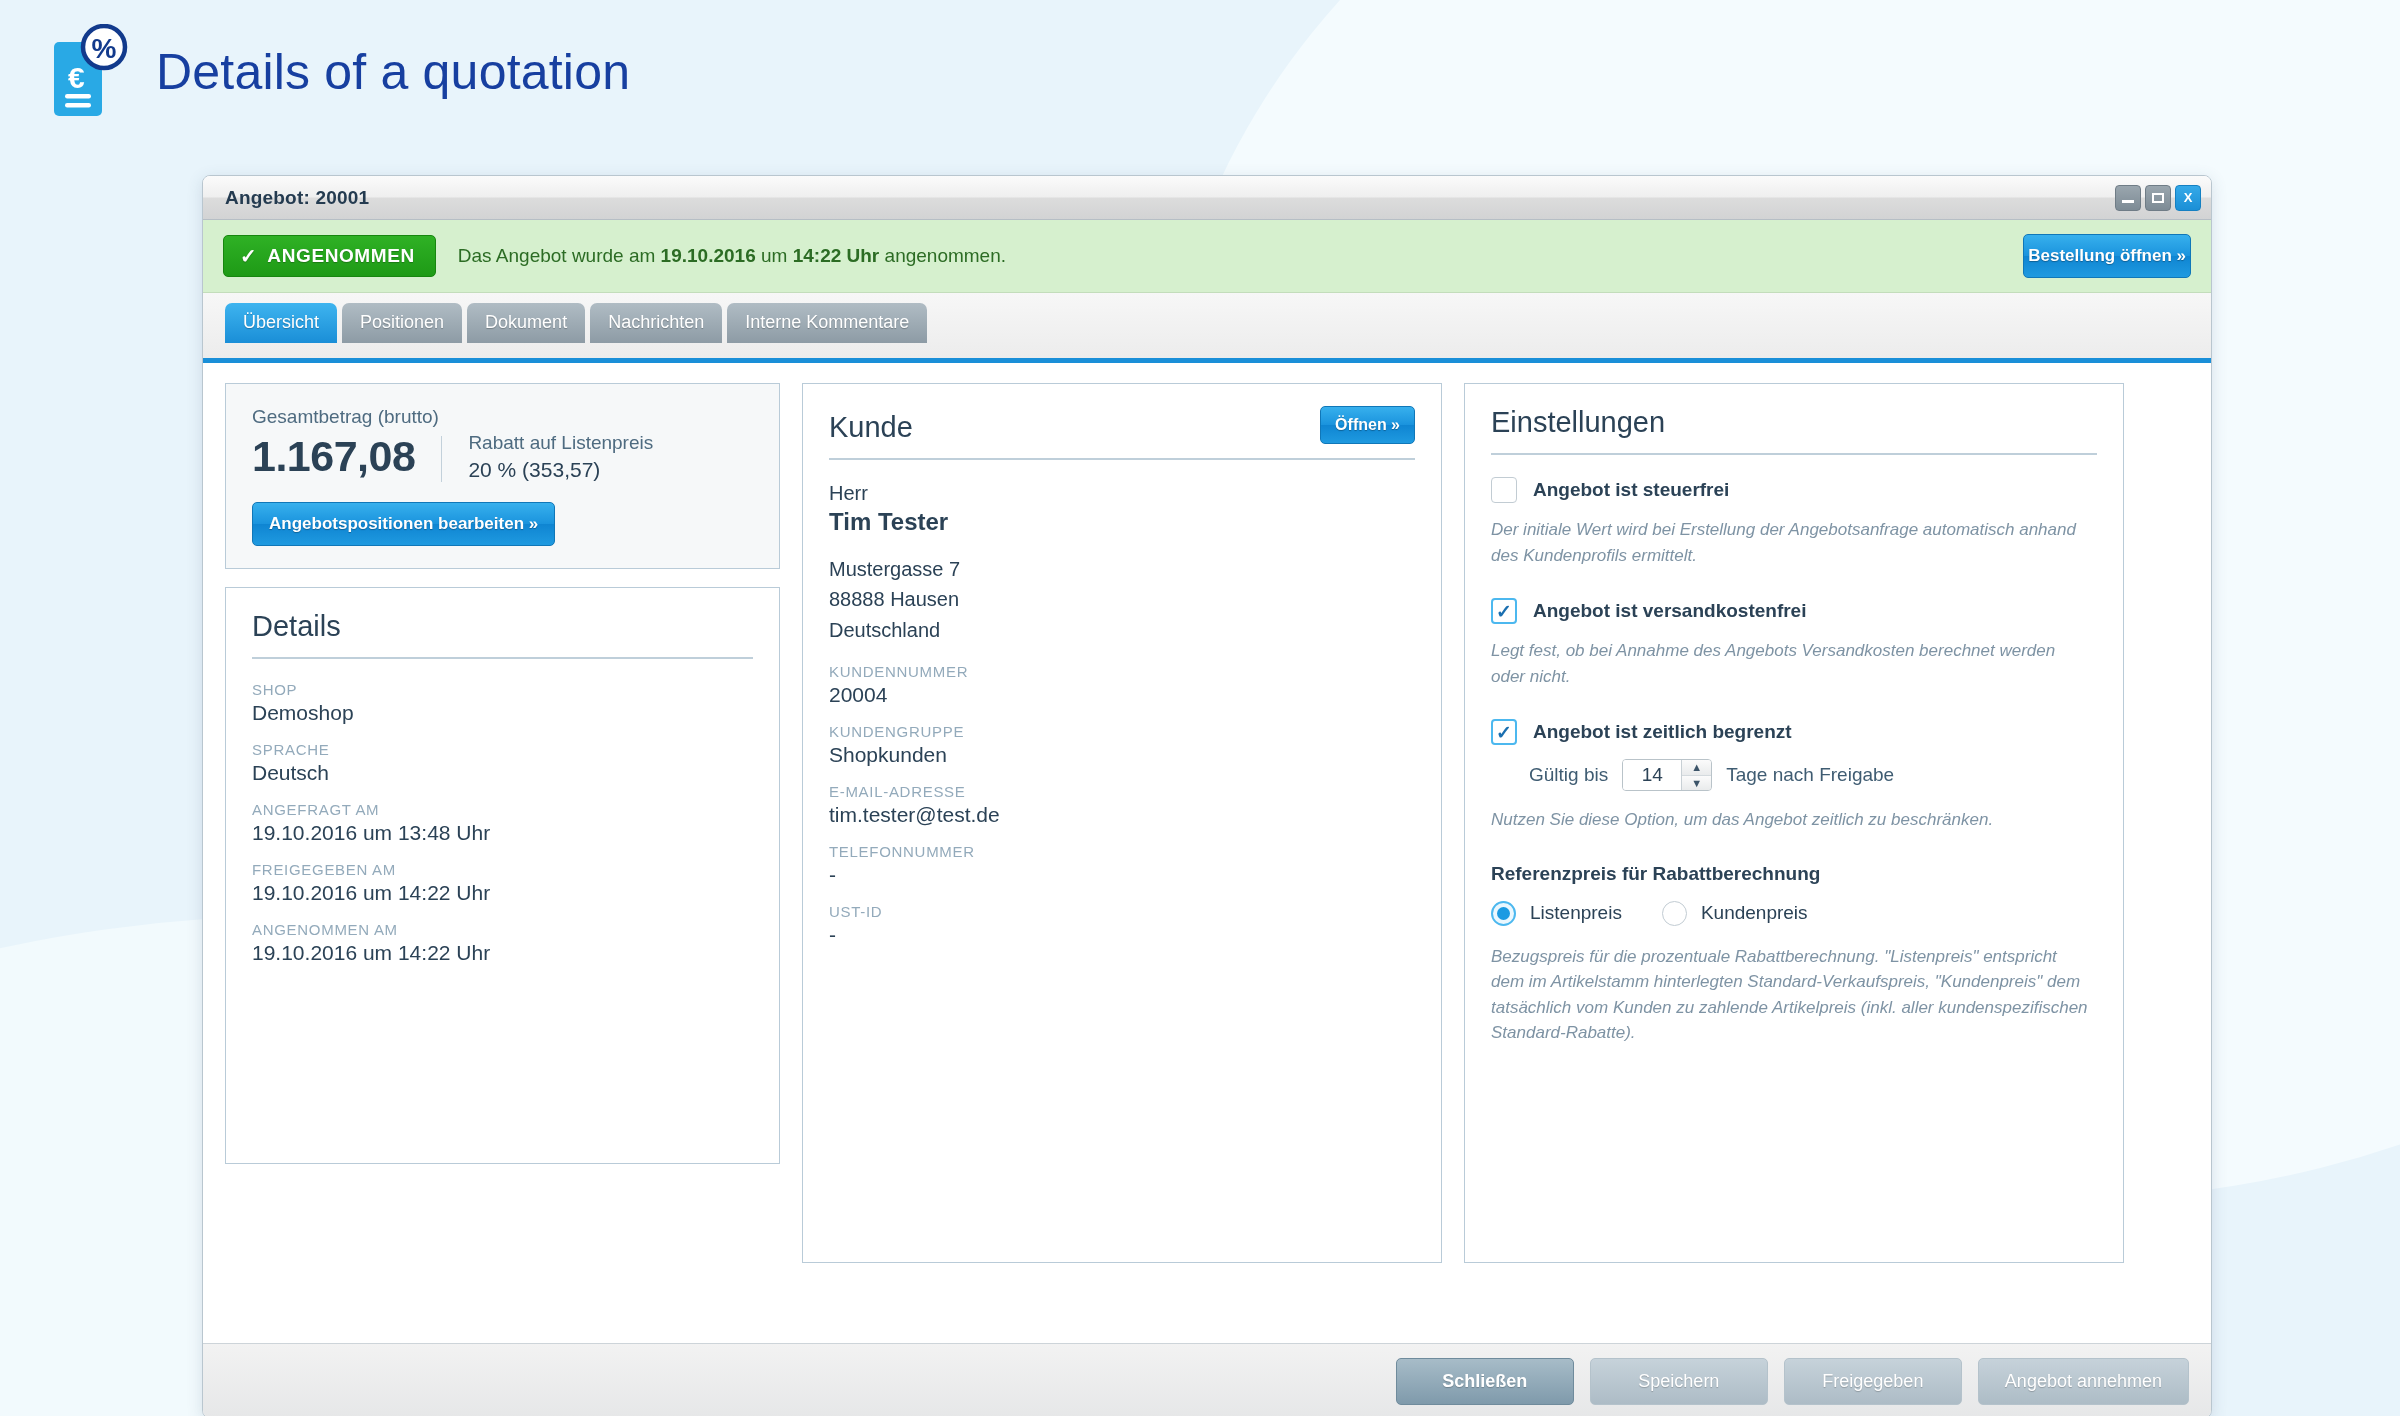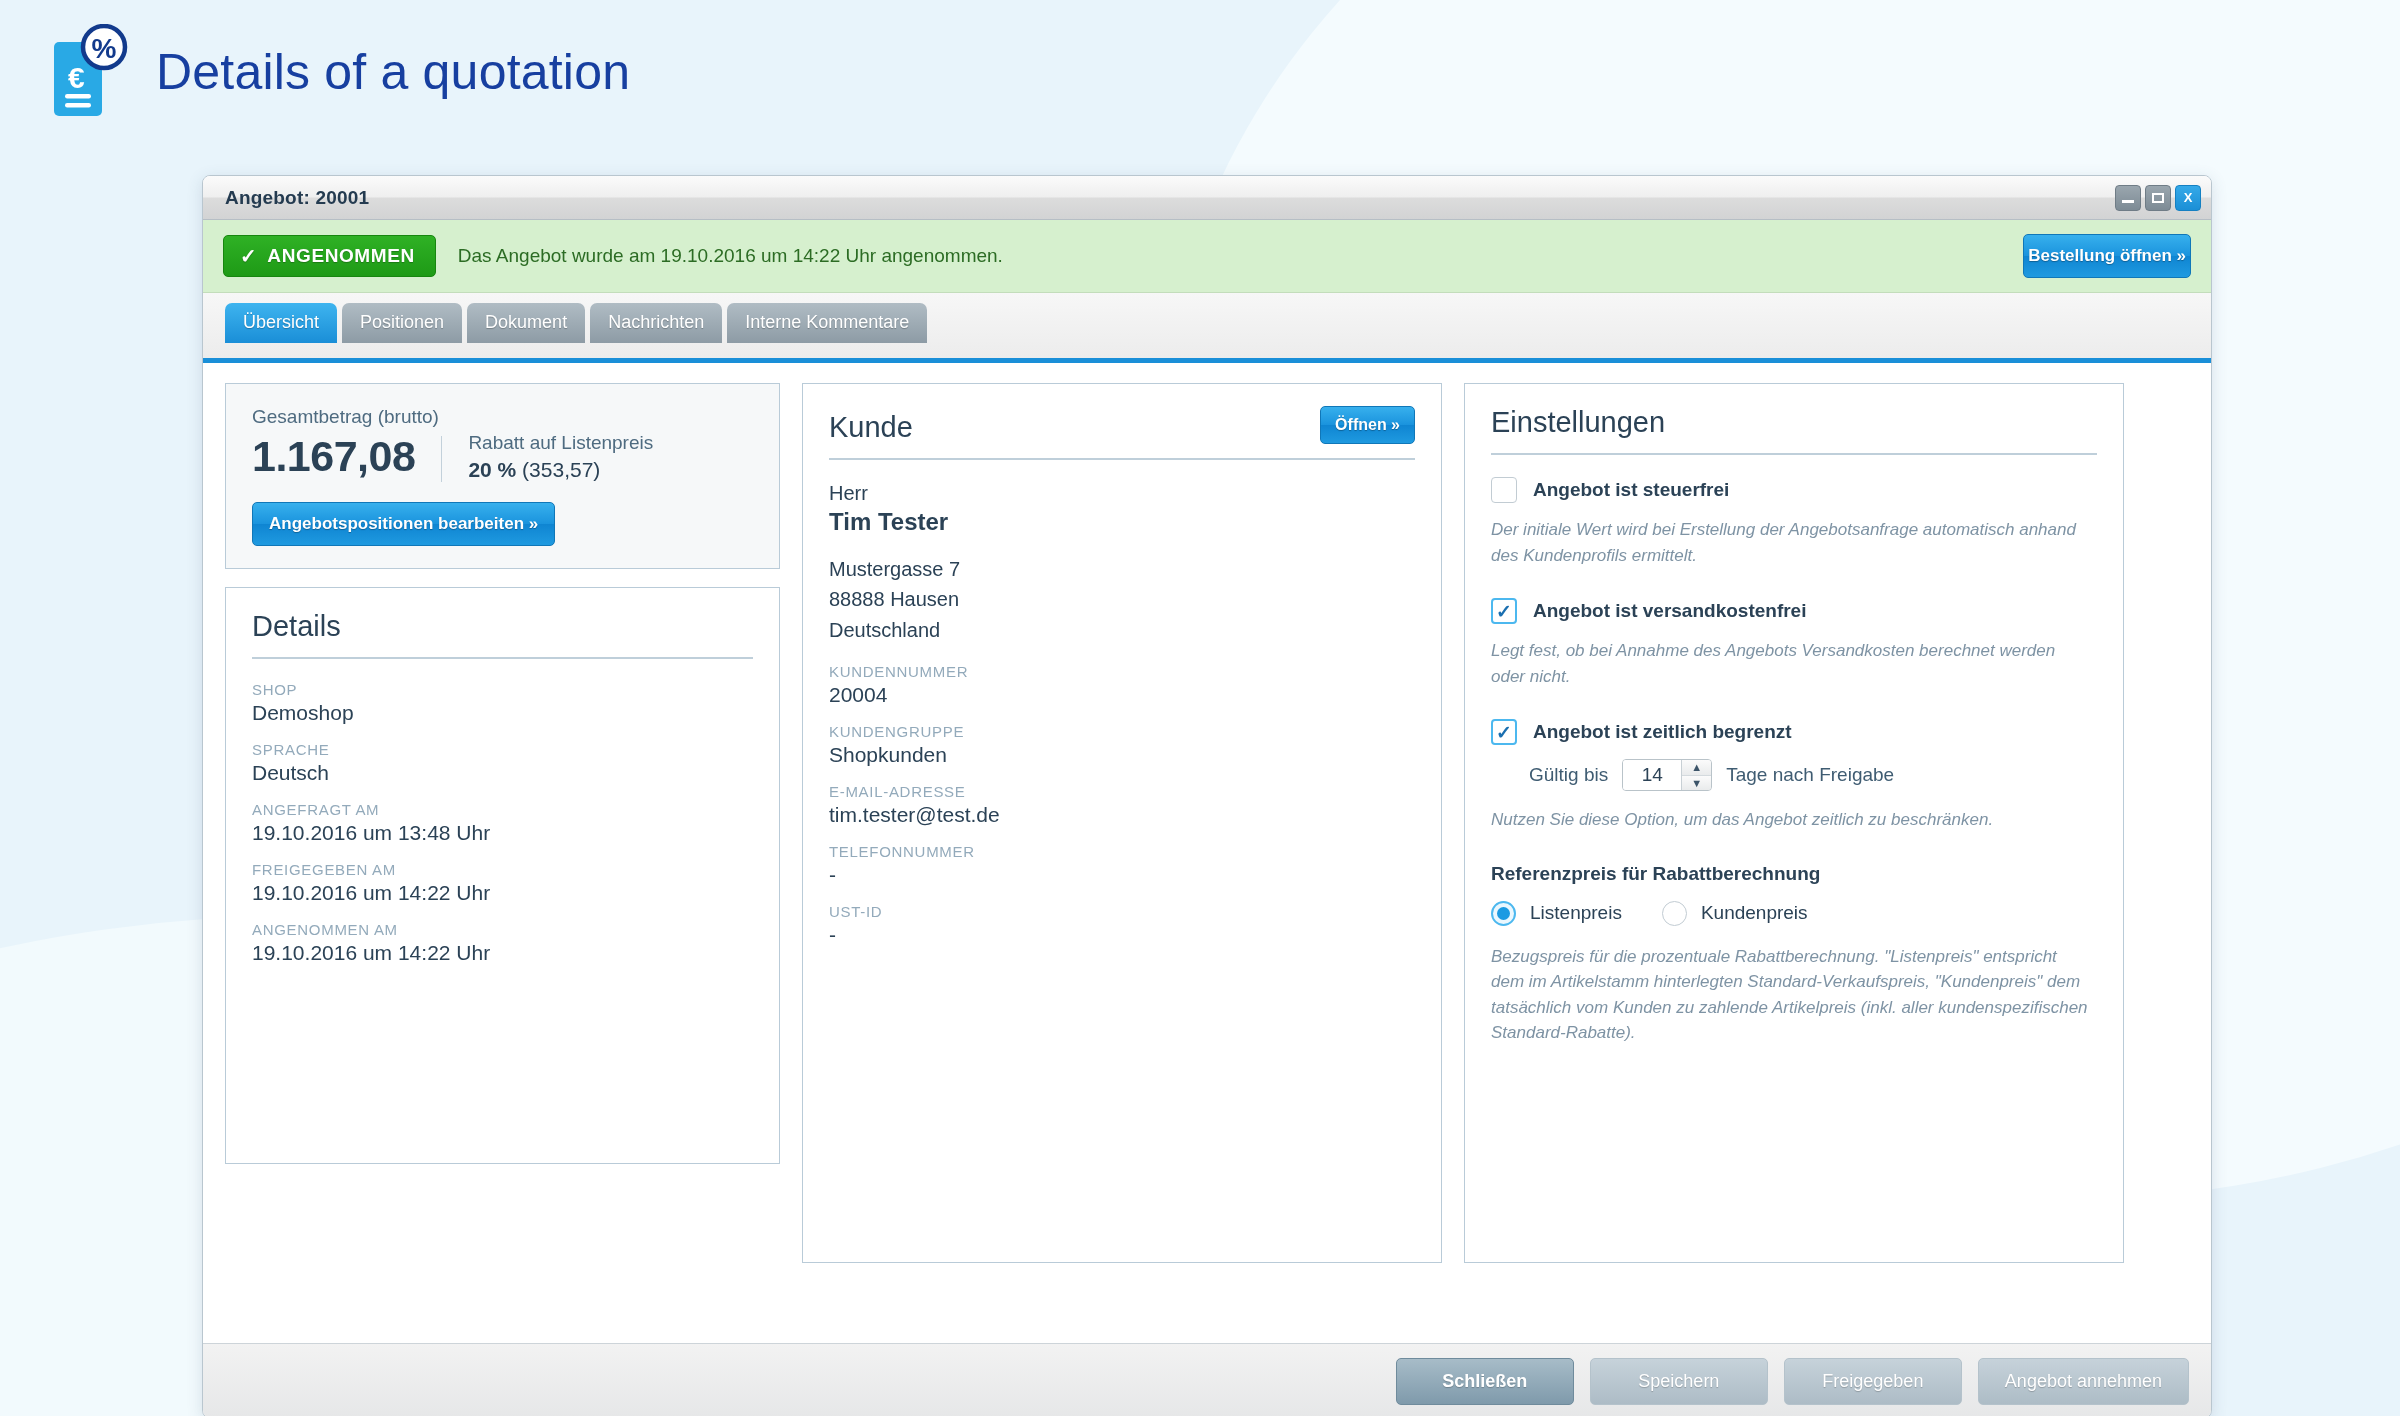--- a/index.html
+++ b/index.html
@@ -96,21 +96,21 @@
     color: #fff; font-weight: bold; font-size: 19px;
     letter-spacing: .6px;
     padding: 9px 20px 9px 16px;
     border-radius: 5px;
     display: flex; align-items: center; gap: 10px;
     text-shadow: 0 1px 1px rgba(0,0,0,.25);
     border: 1px solid #17860f;
   }
   .status-badge .tick { font-size: 20px; line-height: 1; }
   .status-text { font-size: 19px; color: #2c6c24; }
-  .status-text b { font-weight: normal; }
+  .status-text b { font-weight: bold; }
   .btn-order-open {
     margin-left: auto;
     background: linear-gradient(to bottom, #37b0ed 0%, #1a93dd 50%, #0f85d2 51%, #1f9ae0 100%);
     border: 1px solid #1077b8;
     color: #fff; font-size: 17px; font-weight: bold;
     padding: 11px 4px; border-radius: 5px;
     text-shadow: 0 1px 1px rgba(0,0,0,.3);
     white-space: nowrap;
   }
 
@@ -158,21 +158,21 @@
   .card.tall-left { height: 577px; }
   .card.tall { height: 880px; }
 
   
   .total-label { font-size: 19px; color: #4e6b80; margin-bottom: 4px; }
   .total-row { display: flex; align-items: flex-start; gap: 26px; }
   .total-amount { font-size: 43px; font-weight: bold; color: #2b4256; letter-spacing: -.5px; line-height: 1.15; }
   .total-sep { width: 1px; align-self: stretch; background: #c3d1db; margin-top: 4px; }
   .discount-label { font-size: 19px; color: #4e6b80; }
   .discount-value { font-size: 21px; color: #2b4256; margin-top: 4px; }
-  .discount-value b { font-weight: bold; text-align: center; }
+  .discount-value b { font-weight: normal; text-align: center; }
   .btn-blue {
     display: inline-block;
     background: linear-gradient(to bottom, #37b0ed 0%, #1a93dd 50%, #0f85d2 51%, #1f9ae0 100%);
     border: 1px solid #1077b8;
     color: #fff; font-size: 17px; font-weight: bold;
     padding: 11px 16px; border-radius: 5px;
     text-shadow: 0 1px 1px rgba(0,0,0,.3);
     white-space: nowrap;
   }
   .btn-blue.sm { font-size: 16px; padding: 9px 14px; }

